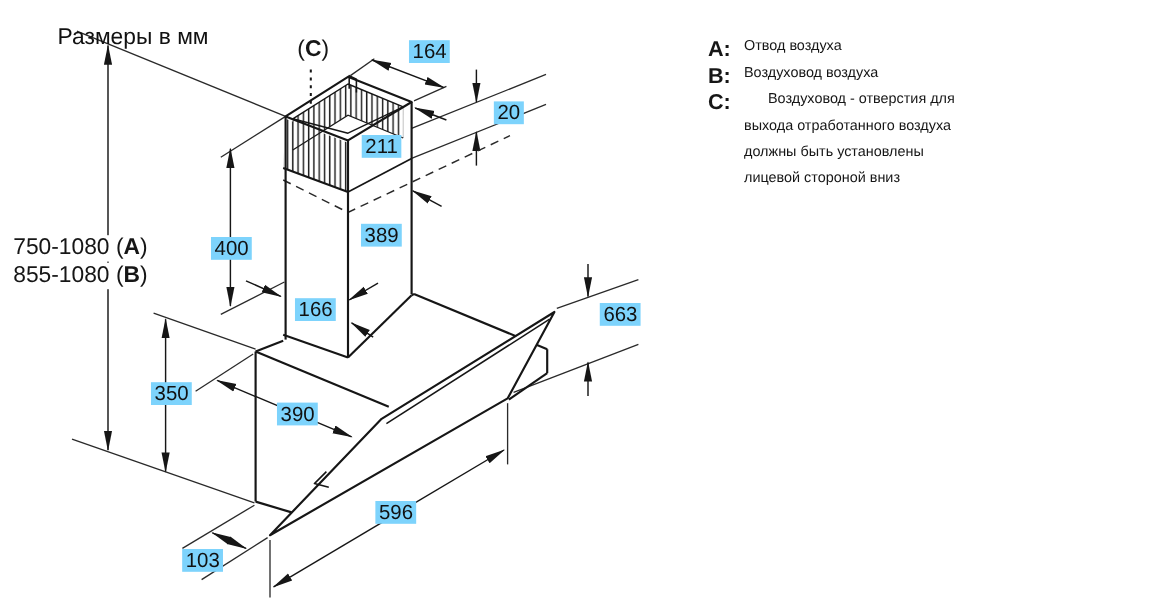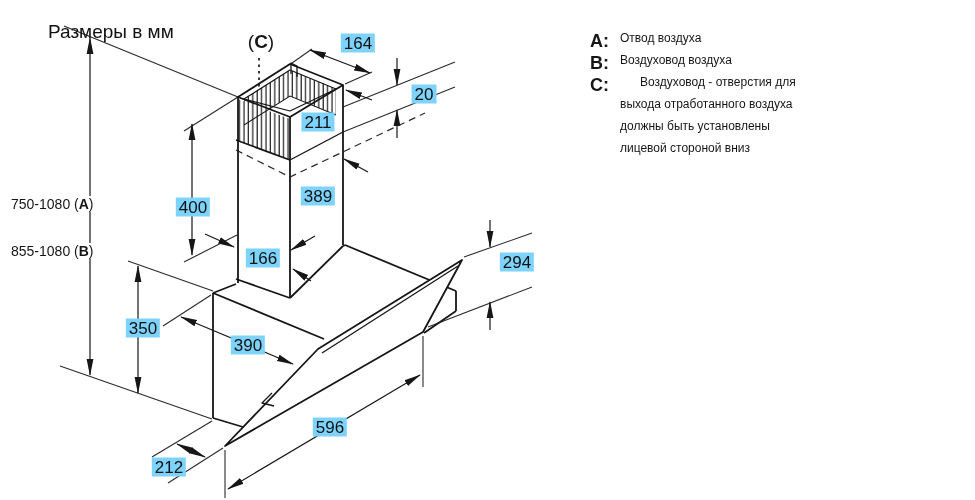--- a/index.html
+++ b/index.html
@@ -2,21 +2,21 @@
 <html><head>
 <meta charset="utf-8">
 <style>
   html,body{margin:0;padding:0;background:#fff;}
   .stage{position:relative;width:975px;height:500px;background:#ffffff;overflow:hidden;
          font-family:"Liberation Sans",sans-serif;color:#161616;}
   svg{position:absolute;left:0;top:0;}
   .lbl{position:absolute;font-size:17px;line-height:19px;background:#7dd3fc;padding:0 3px;
        transform:translate(-50%,-50%);white-space:nowrap;color:#111;}
   .title{position:absolute;left:8px;top:21px;font-size:19px;color:#111;background:transparent;margin-left:40px;}
-  .hlabel{position:absolute;left:9px;font-size:14px;background:#fff;padding:0 2px;white-space:nowrap;}
+  .hlabel{position:absolute;left:9px;font-size:19px;background:#fff;padding:0 2px;white-space:nowrap;}
   .cmark{position:absolute;font-size:19px;transform:translate(-50%,-50%);background:#fff;padding:0 2px;}
   .legend-key{position:absolute;left:590px;font-size:18px;font-weight:bold;white-space:nowrap;}
   .legend-text{position:absolute;left:620px;font-size:12px;white-space:nowrap;}
   b{font-weight:bold;}
 </style>
 </head>
 <body>
 
 <div class="stage">
 
@@ -117,28 +117,28 @@
   <div class="title">Размеры в мм</div>
 
   <div class="cmark" style="left:261px;top:42px;"><span>(</span><b>C</b><span>)</span></div>
 
   <div class="lbl" style="left:358px;top:43px;">164</div>
   <div class="lbl" style="left:424px;top:94px;">20</div>
   <div class="lbl" style="left:318px;top:122px;">211</div>
   <div class="lbl" style="left:193px;top:175px;margin-top:32px;">400</div>
   <div class="lbl" style="left:318px;top:196px;">389</div>
   <div class="lbl" style="left:263px;top:258px;">166</div>
-  <div class="lbl" style="left:517px;top:262px;">294</div>
+  <div class="lbl" style="left:517px;top:262px;">663</div>
   <div class="lbl" style="left:143px;top:328px;">350</div>
   <div class="lbl" style="left:248px;top:345px;">390</div>
   <div class="lbl" style="left:330px;top:427px;">596</div>
-  <div class="lbl" style="left:169px;top:467px;">212</div>
+  <div class="lbl" style="left:169px;top:467px;">103</div>
 
   <div class="hlabel" style="top:196px;"><span>750-1080 (</span><b>A</b><span>)</span></div>
-  <div class="hlabel" style="top:219px;margin-top:24px;"><span>855-1080 (</span><b>B</b><span>)</span></div>
+  <div class="hlabel" style="top:219px;"><span>855-1080 (</span><b>B</b><span>)</span></div>
 
   <div>
     <div class="legend-key" style="top:31px;">A:</div>
     <div class="legend-text" style="top:31px;">Отвод воздуха</div>
     <div class="legend-key" style="top:53px;">B:</div>
     <div class="legend-text" style="top:53px;">Воздуховод воздуха</div>
     <div class="legend-key" style="top:75px;">C:</div>
     <div class="legend-text" style="top:75px;margin-left:20px;">Воздуховод - отверстия для</div>
     <div class="legend-text" style="top:97px;">выхода отработанного воздуха</div>
     <div class="legend-text" style="top:119px;">должны быть установлены</div>

